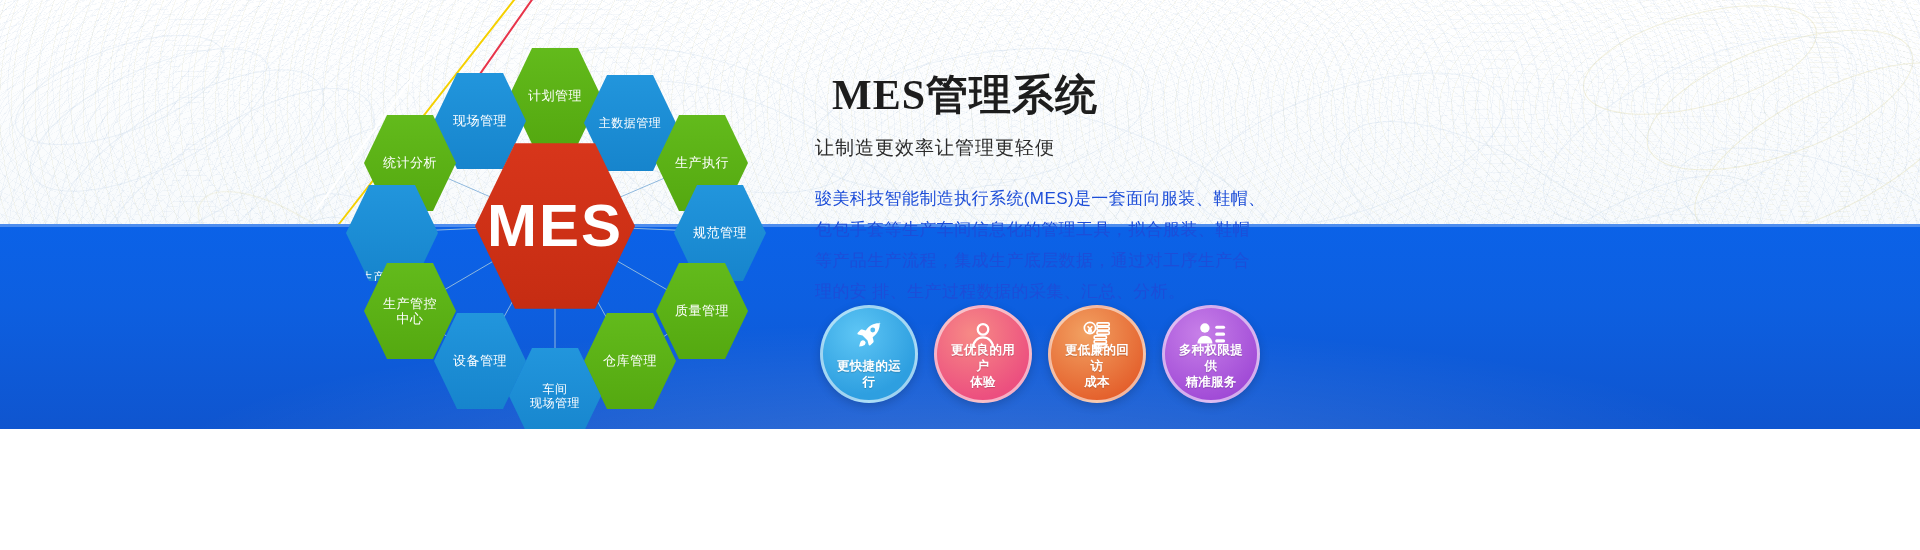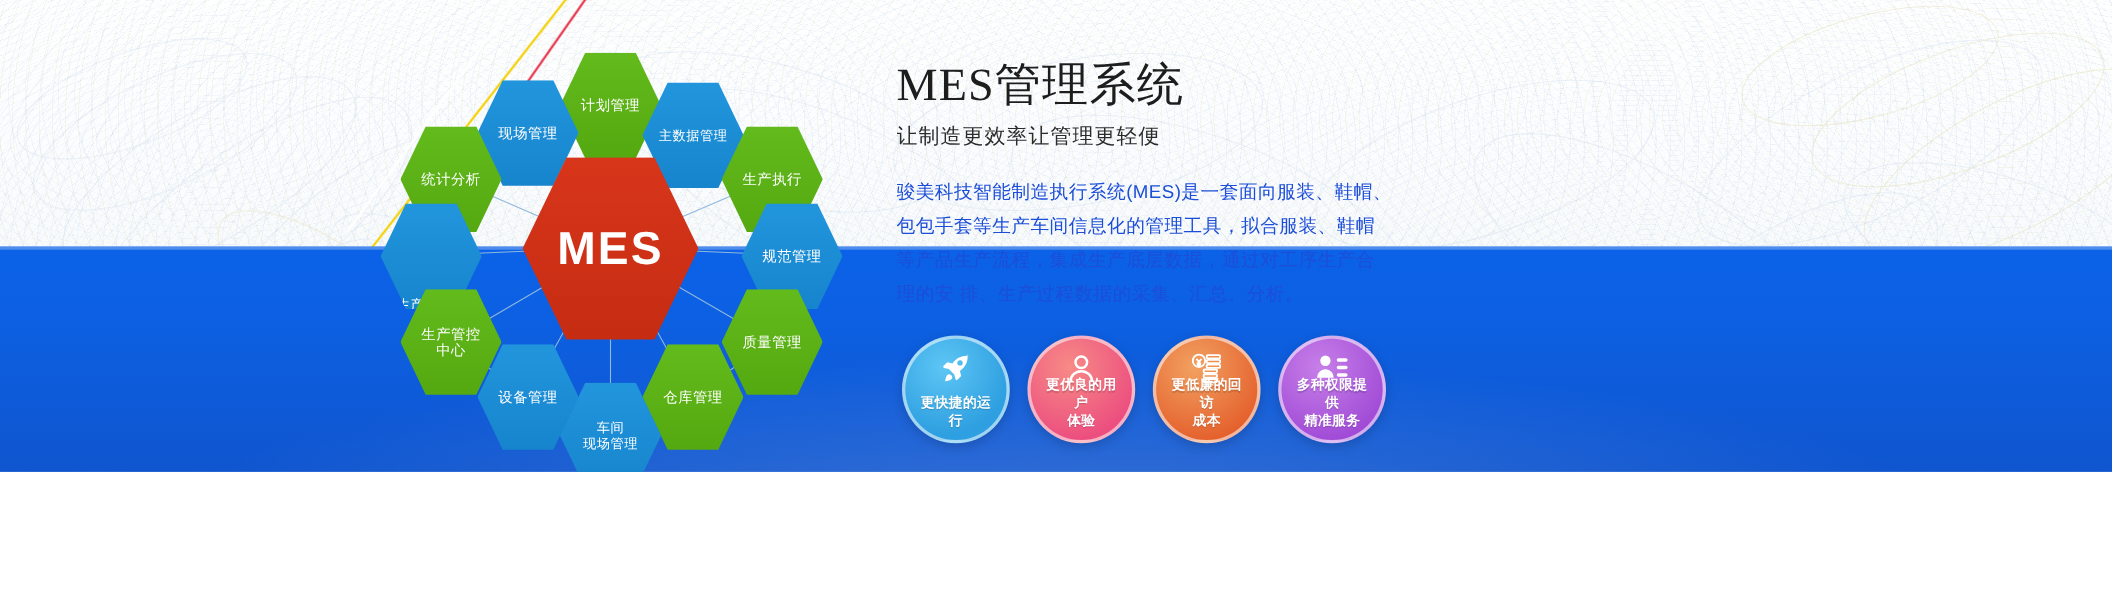--- a/index.html
+++ b/index.html
@@ -61,28 +61,28 @@
     filter:drop-shadow(0 1px 1px rgba(0,0,0,.10));
   }
   .hex span{display:block;padding:0 6px;}
   .hex.green{background:#5cb316;background:linear-gradient(180deg,#63bb1c,#54a810);}
   .hex.blue{background:#1c8ed6;background:linear-gradient(180deg,#2296dd,#1684cc);}
   .hex.center{
     background:linear-gradient(180deg,#d8361b,#c52c12);
     font-weight:bold;
   }
   .hex-md{width:92px;height:102px;font-size:13px;}
-  .hex-center{width:160px;height:176px;font-size:42px;letter-spacing:2px;}
+  .hex-center{width:160px;height:176px;font-size:60px;letter-spacing:2px;}
 
   
   #right{position:absolute;left:815px;top:55px;width:560px;}
   .title{
     font-family:"Liberation Serif","DejaVu Serif",serif;
-    font-weight:normal;font-size:42px;color:#1d1d1d;letter-spacing:1px;
-    margin:0;line-height:1.1;
+    font-weight:bold;font-size:42px;color:#1d1d1d;letter-spacing:1px;
+    margin:17px;line-height:1.1;
   }
   .subtitle{
     font-size:19px;color:#2b2b2b;margin:10px 0 0 0;letter-spacing:1px;
   }
   .para{
     margin:22px 0 0 0;font-size:17px;color:#1d4ed8;line-height:31px;
     letter-spacing:.4px;width:452px;
   }
 
   

